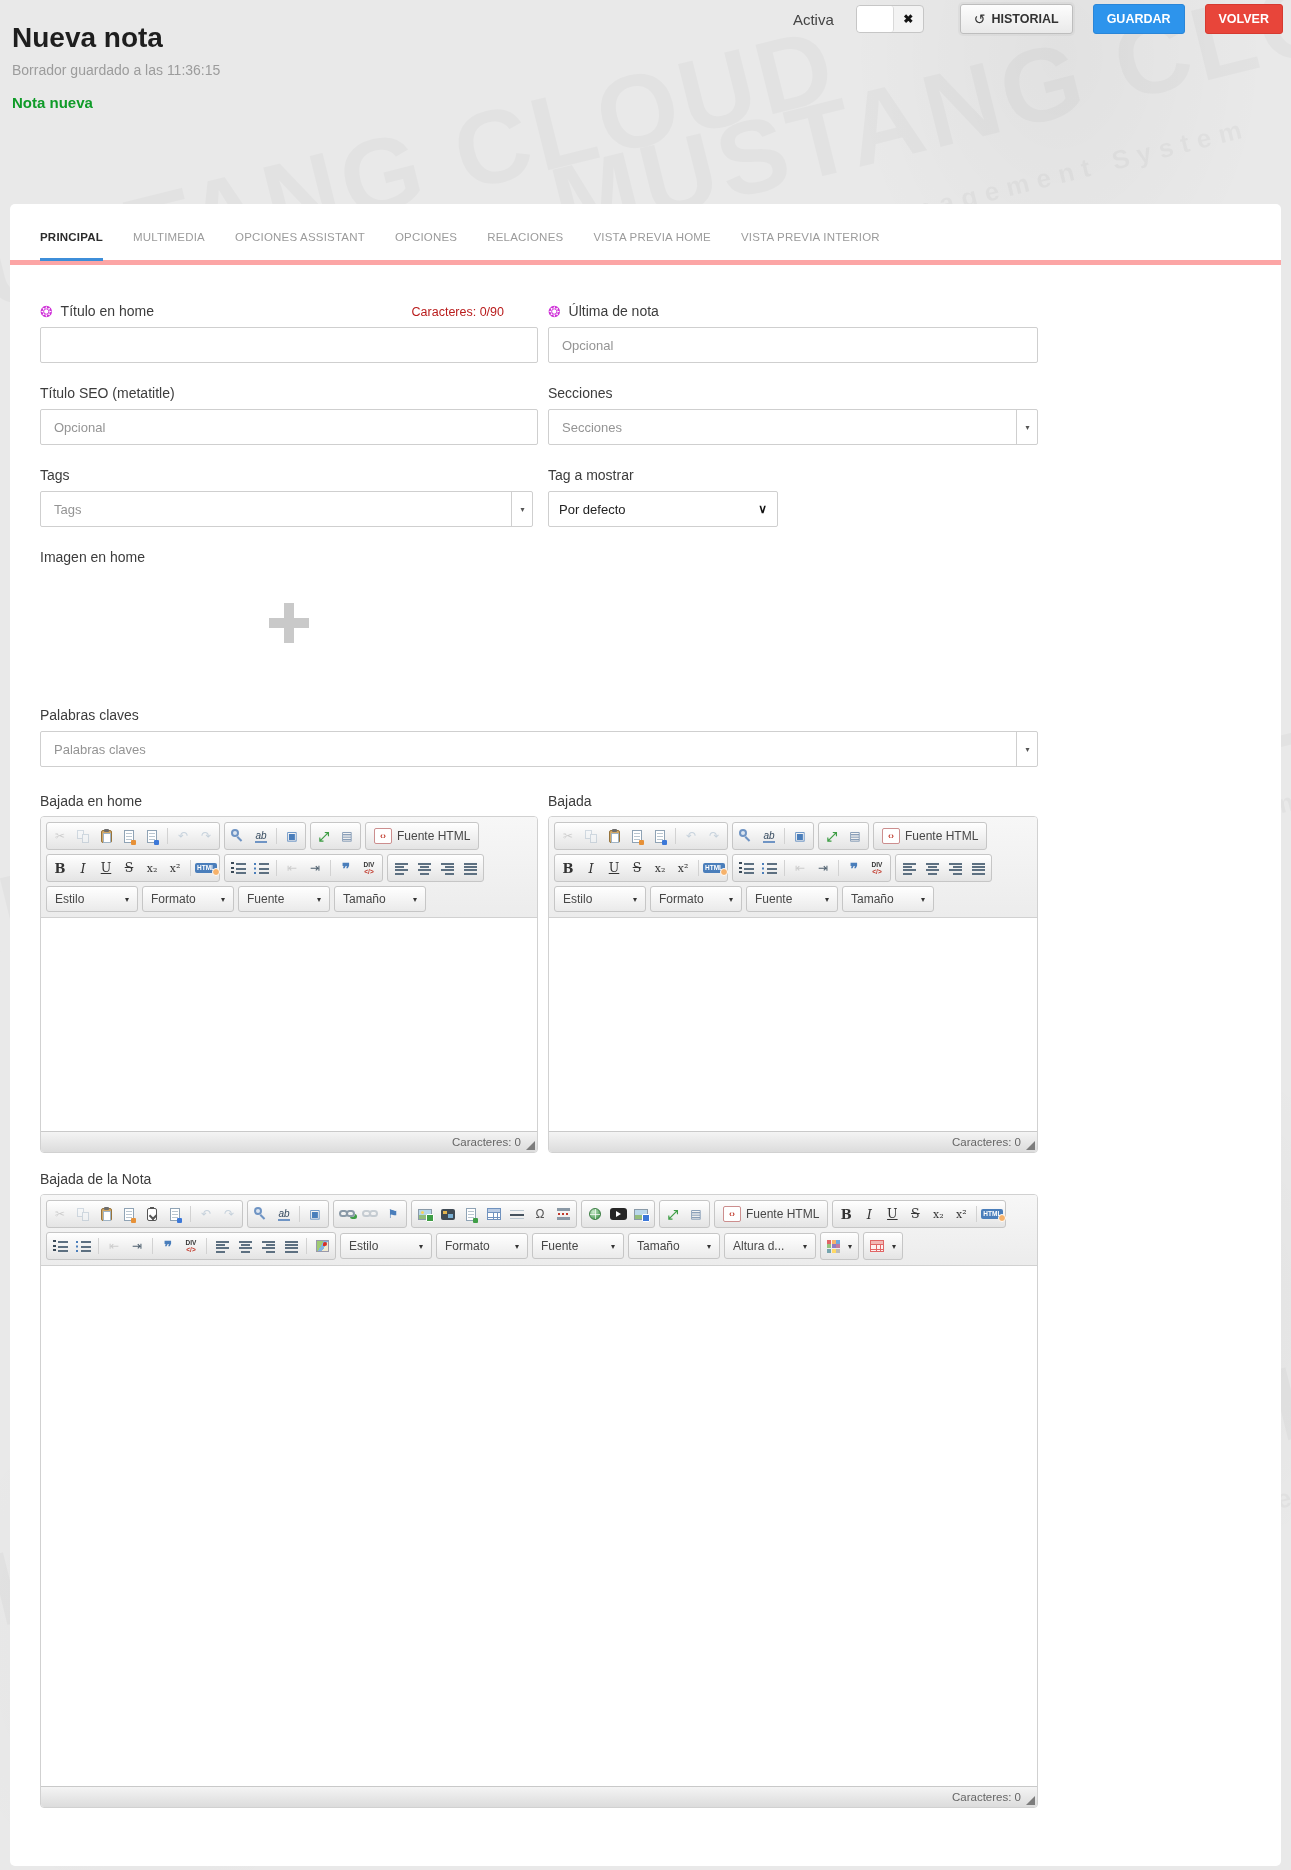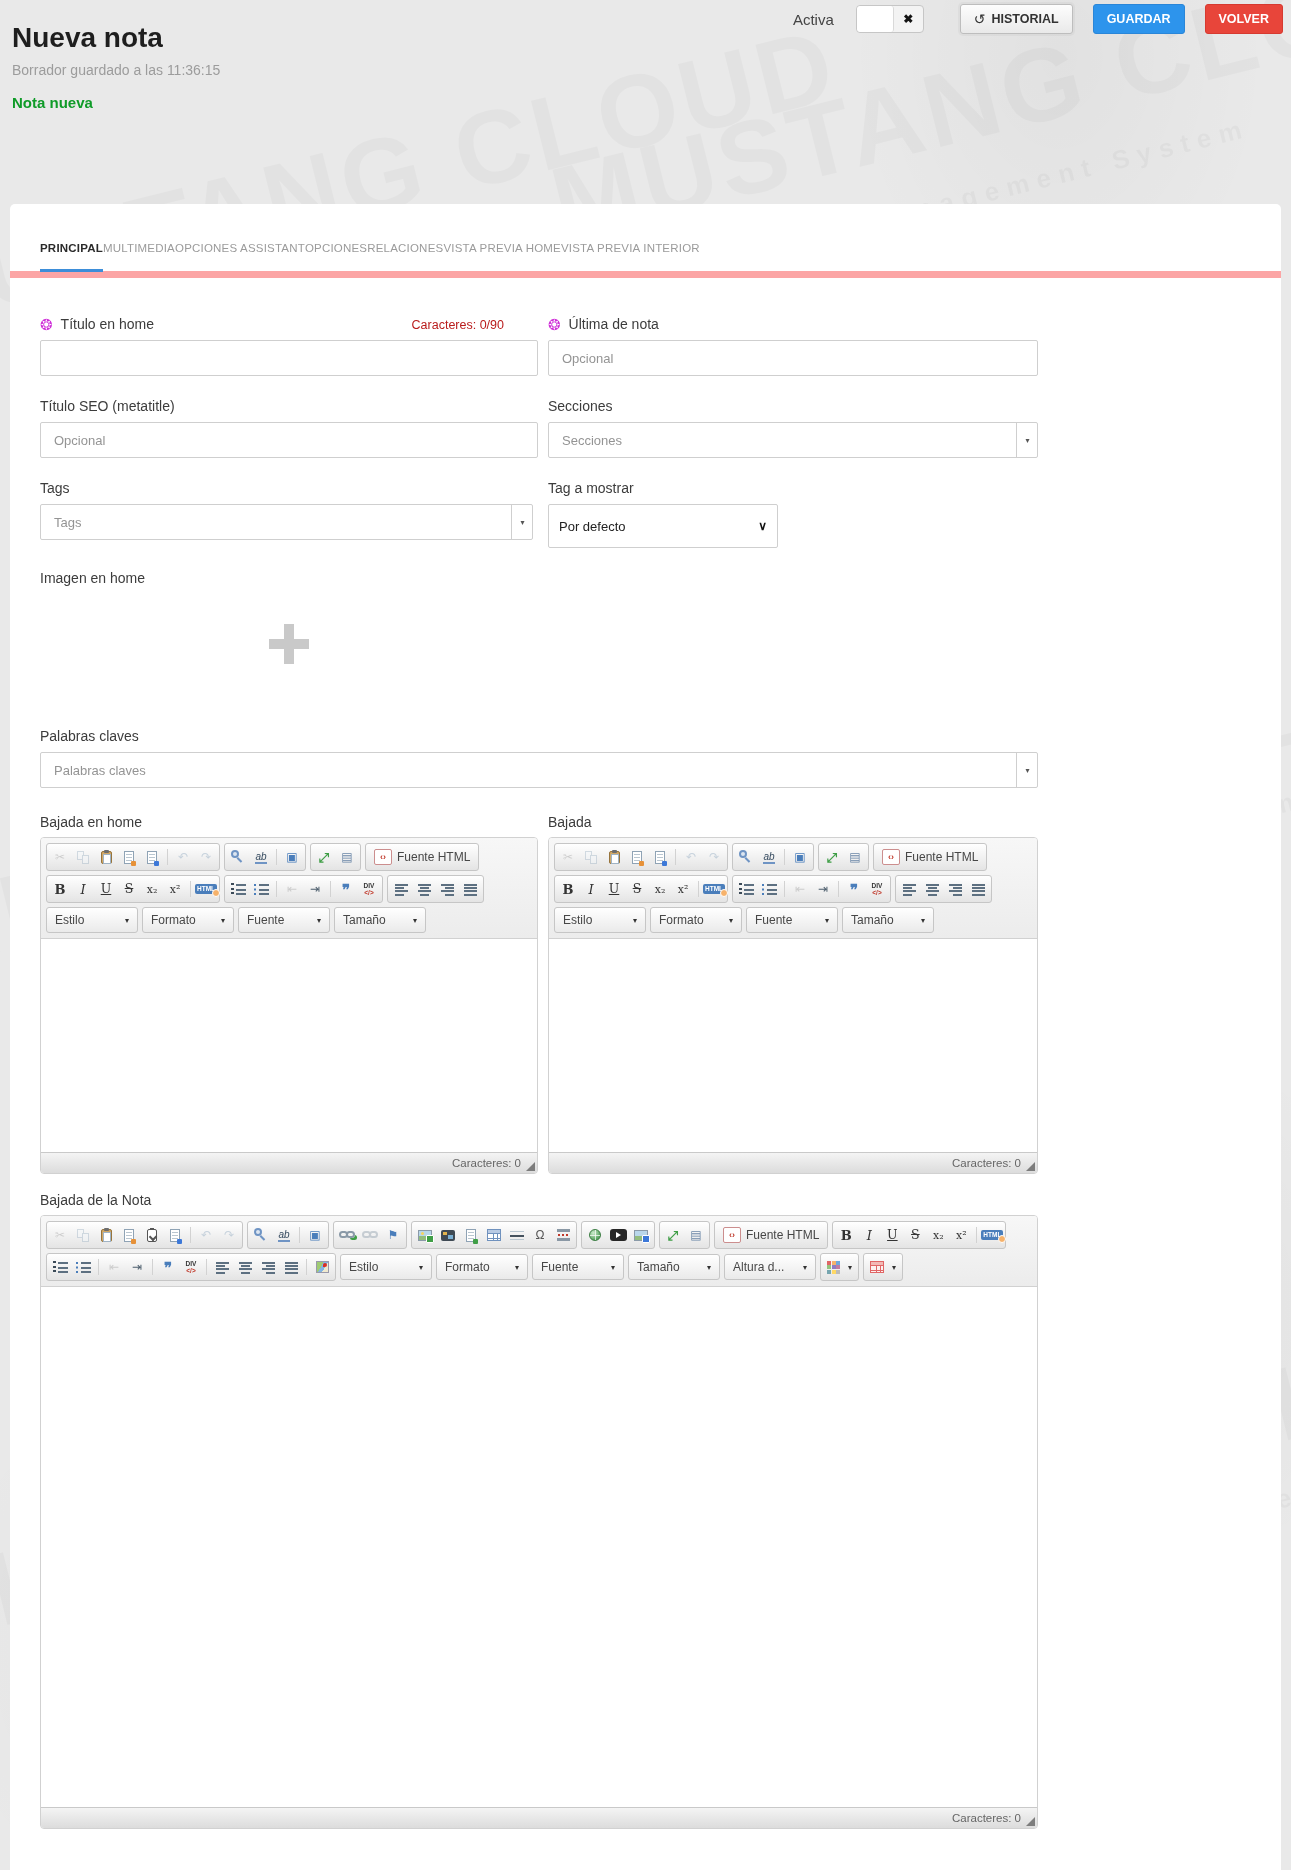--- a/index.html
+++ b/index.html
@@ -37,40 +37,40 @@
     display:inline-flex;align-items:center;gap:6px;border:1px solid transparent;cursor:pointer;box-sizing:border-box}
   .btn-hist{background:linear-gradient(#fdfdfd,#e9e9e9);border-color:#bdbdbd;color:#333;box-shadow:0 0 0 2px rgba(0,0,0,0.03)}
   .btn-save{background:var(--save,#2d94ec);border-color:#2a86d8;color:#fff}
   .btn-back{background:var(--back,#e8453a);border-color:#d63a30;color:#fff}
   .hist-glyph{font-size:14px;font-weight:normal}
   .meta{position:absolute;top:64px;right:97px;text-align:right;font-size:15px;color:#5f5f5f}
   .meta-line{line-height:23px;padding-right:99px}
   .meta-last{line-height:23px;display:flex;justify-content:flex-end;gap:46px}
   
   .card{position:relative;z-index:1;margin:0 10px;background:#fff;border-radius:5px;padding-bottom:58px}
-  .tabs{display:flex;padding:38px 30px 0;border-bottom:7px solid #fca5a5}
+  .tabs{display:flex;gap:30px;padding:27px 30px 0;border-bottom:5px solid #fca5a5}
   .tab{font-size:11.5px;letter-spacing:.2px;color:#9b9b9b;padding-bottom:15px;cursor:pointer;white-space:nowrap}
   .tab.active{color:#2b2b2b;font-weight:bold;border-bottom:3px solid var(--accent,#3d8ed9);margin-bottom:-1px}
   .form{padding:38px 30px 0;max-width:998px}
   .grid2{display:grid;grid-template-columns:498px 490px;column-gap:10px}
   .grid3{display:grid;grid-template-columns:493px 230px 240px;column-gap:15px}
   .lblrow{display:flex;justify-content:space-between;align-items:flex-end;margin-bottom:8px}
   .lbl{font-size:14px;color:#3c3c3c}
   .lbl-ico{display:flex;align-items:center;gap:8px}
   .robot{color:var(--ai,#cf2fd8);font-size:15px;line-height:1}
   .counter{font-size:12.5px;color:#b91c1c;padding-right:34px}
   .fieldrow{margin-bottom:22px}
   .inp{width:100%;height:36px;border:1px solid #cfcfcf;border-radius:2px;padding:0 13px;
     font-size:13px;color:#333;box-sizing:border-box;background:#fff;font-family:inherit}
   .inp::placeholder{color:#949494}
   .combo{position:relative}
   .combo .inp{padding-right:28px}
   .combo-caret{position:absolute;right:0;top:0;bottom:0;width:21px;border-left:1px solid #cfcfcf;
     display:flex;align-items:center;justify-content:center;font-size:8px;color:#555;cursor:pointer}
-  .fake-select{height:44px;border:1px solid #cfcfcf;border-radius:2px;background:#fff;display:flex;
+  .fake-select{height:36px;border:1px solid #cfcfcf;border-radius:2px;background:#fff;display:flex;
     align-items:center;justify-content:space-between;padding:0 10px;font-size:13px;color:#222;cursor:pointer;box-sizing:border-box}
   .fs-caret{font-weight:bold;font-size:12px;color:#111}
   .dropzone{width:498px;height:112px;display:flex;align-items:center;justify-content:center;cursor:pointer;margin-bottom:28px}
   .plus-cross{width:40px;height:40px;position:relative;display:inline-block}
   .plus-cross::before{content:"";position:absolute;left:15px;top:0;width:10px;height:40px;background:#c9c9c9}
   .plus-cross::after{content:"";position:absolute;left:0;top:15px;width:40px;height:10px;background:#c9c9c9}
   
   .ed-duo{display:grid;grid-template-columns:498px 490px;column-gap:10px;margin-top:4px}
   .ed-lbl{font-size:14px;color:#3c3c3c;margin:4px 0 7px}
   .ed{border:1px solid #d1d1d1;border-radius:4px;background:#fff;overflow:hidden}

